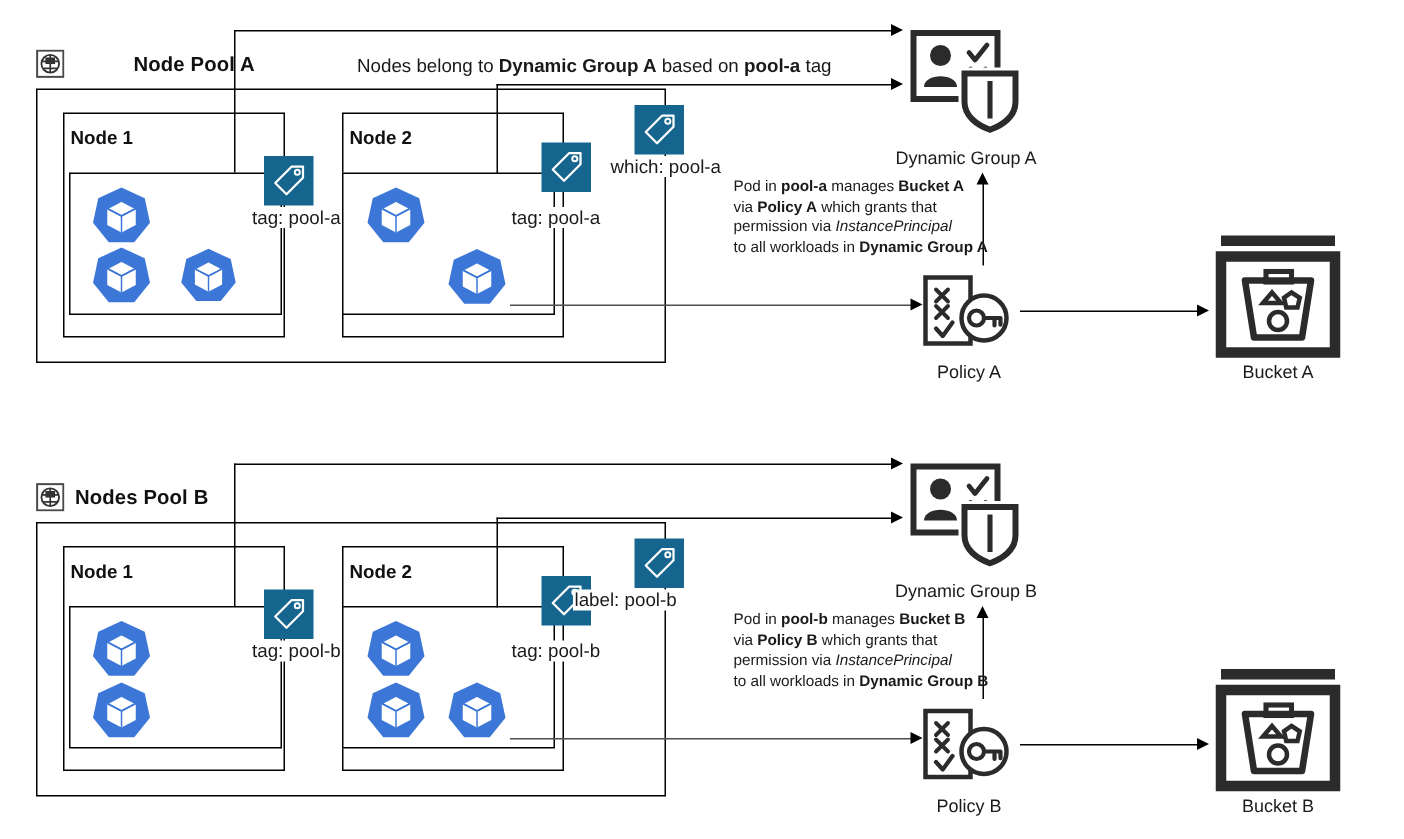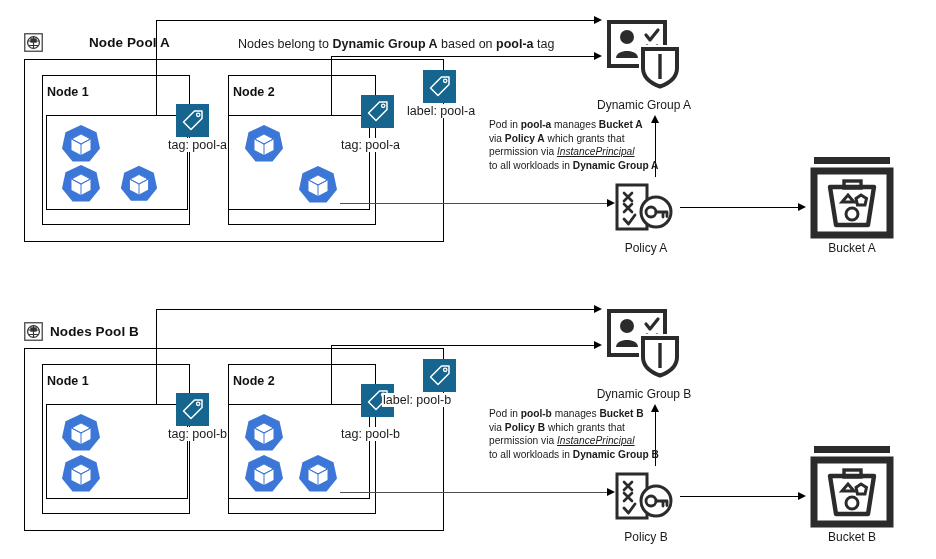--- a/index.html
+++ b/index.html
@@ -61,21 +61,21 @@
   }
   .flow-caption b{font-weight:bold;}
 
   
   .desc{
     position:absolute;width:175px;font-size:10.2px;line-height:13.6px;
     color:#1a1a1a;
     margin-left:41px;
   }
   .desc b{font-weight:bold;}
-  .desc i{font-style:italic;text-decoration:underline;}
+  .desc i{font-style:italic;}
 
   
   .res{position:absolute;}
   .res svg{display:block;}
   .res-caption{
     position:absolute;font-size:12px;color:#1a1a1a;white-space:nowrap;
     text-align:center;
   }
 </style>
 </head>
@@ -156,21 +156,21 @@
     </svg>
   </div>
   <div class="tag-label" style="left:340px;top:138px;">tag: pool-a</div>
 
   <div class="tag-icon" style="left:423px;top:70px;">
     <svg viewBox="0 0 33 33">
       <path d="M18.5 7 L26 7 L26 14.5 L15 25.5 L7.5 18 Z" fill="none" stroke="#ffffff" stroke-width="1.5" stroke-linejoin="round"></path>
       <circle cx="22.2" cy="10.8" r="1.7" fill="none" stroke="#ffffff" stroke-width="1.3"></circle>
     </svg>
   </div>
-  <div class="tag-label" style="left:406px;top:104px;">label: pool-a</div>
+  <div class="tag-label" style="left:406px;top:104px;">which: pool-a</div>
 
   <div class="vline" style="left:156px;top:20px;height:95px;"></div>
   <div class="hline" style="left:156px;top:20px;width:440px;"></div>
   <div class="arrow-head" style="left:594px;top:15.5px;"></div>
 
   <div class="vline" style="left:331px;top:56px;height:60px;"></div>
   <div class="hline" style="left:331px;top:56px;width:265px;"></div>
   <div class="arrow-head" style="left:594px;top:51.5px;"></div>
 
   <div class="flow-caption" style="left:234px;top:37px;">

